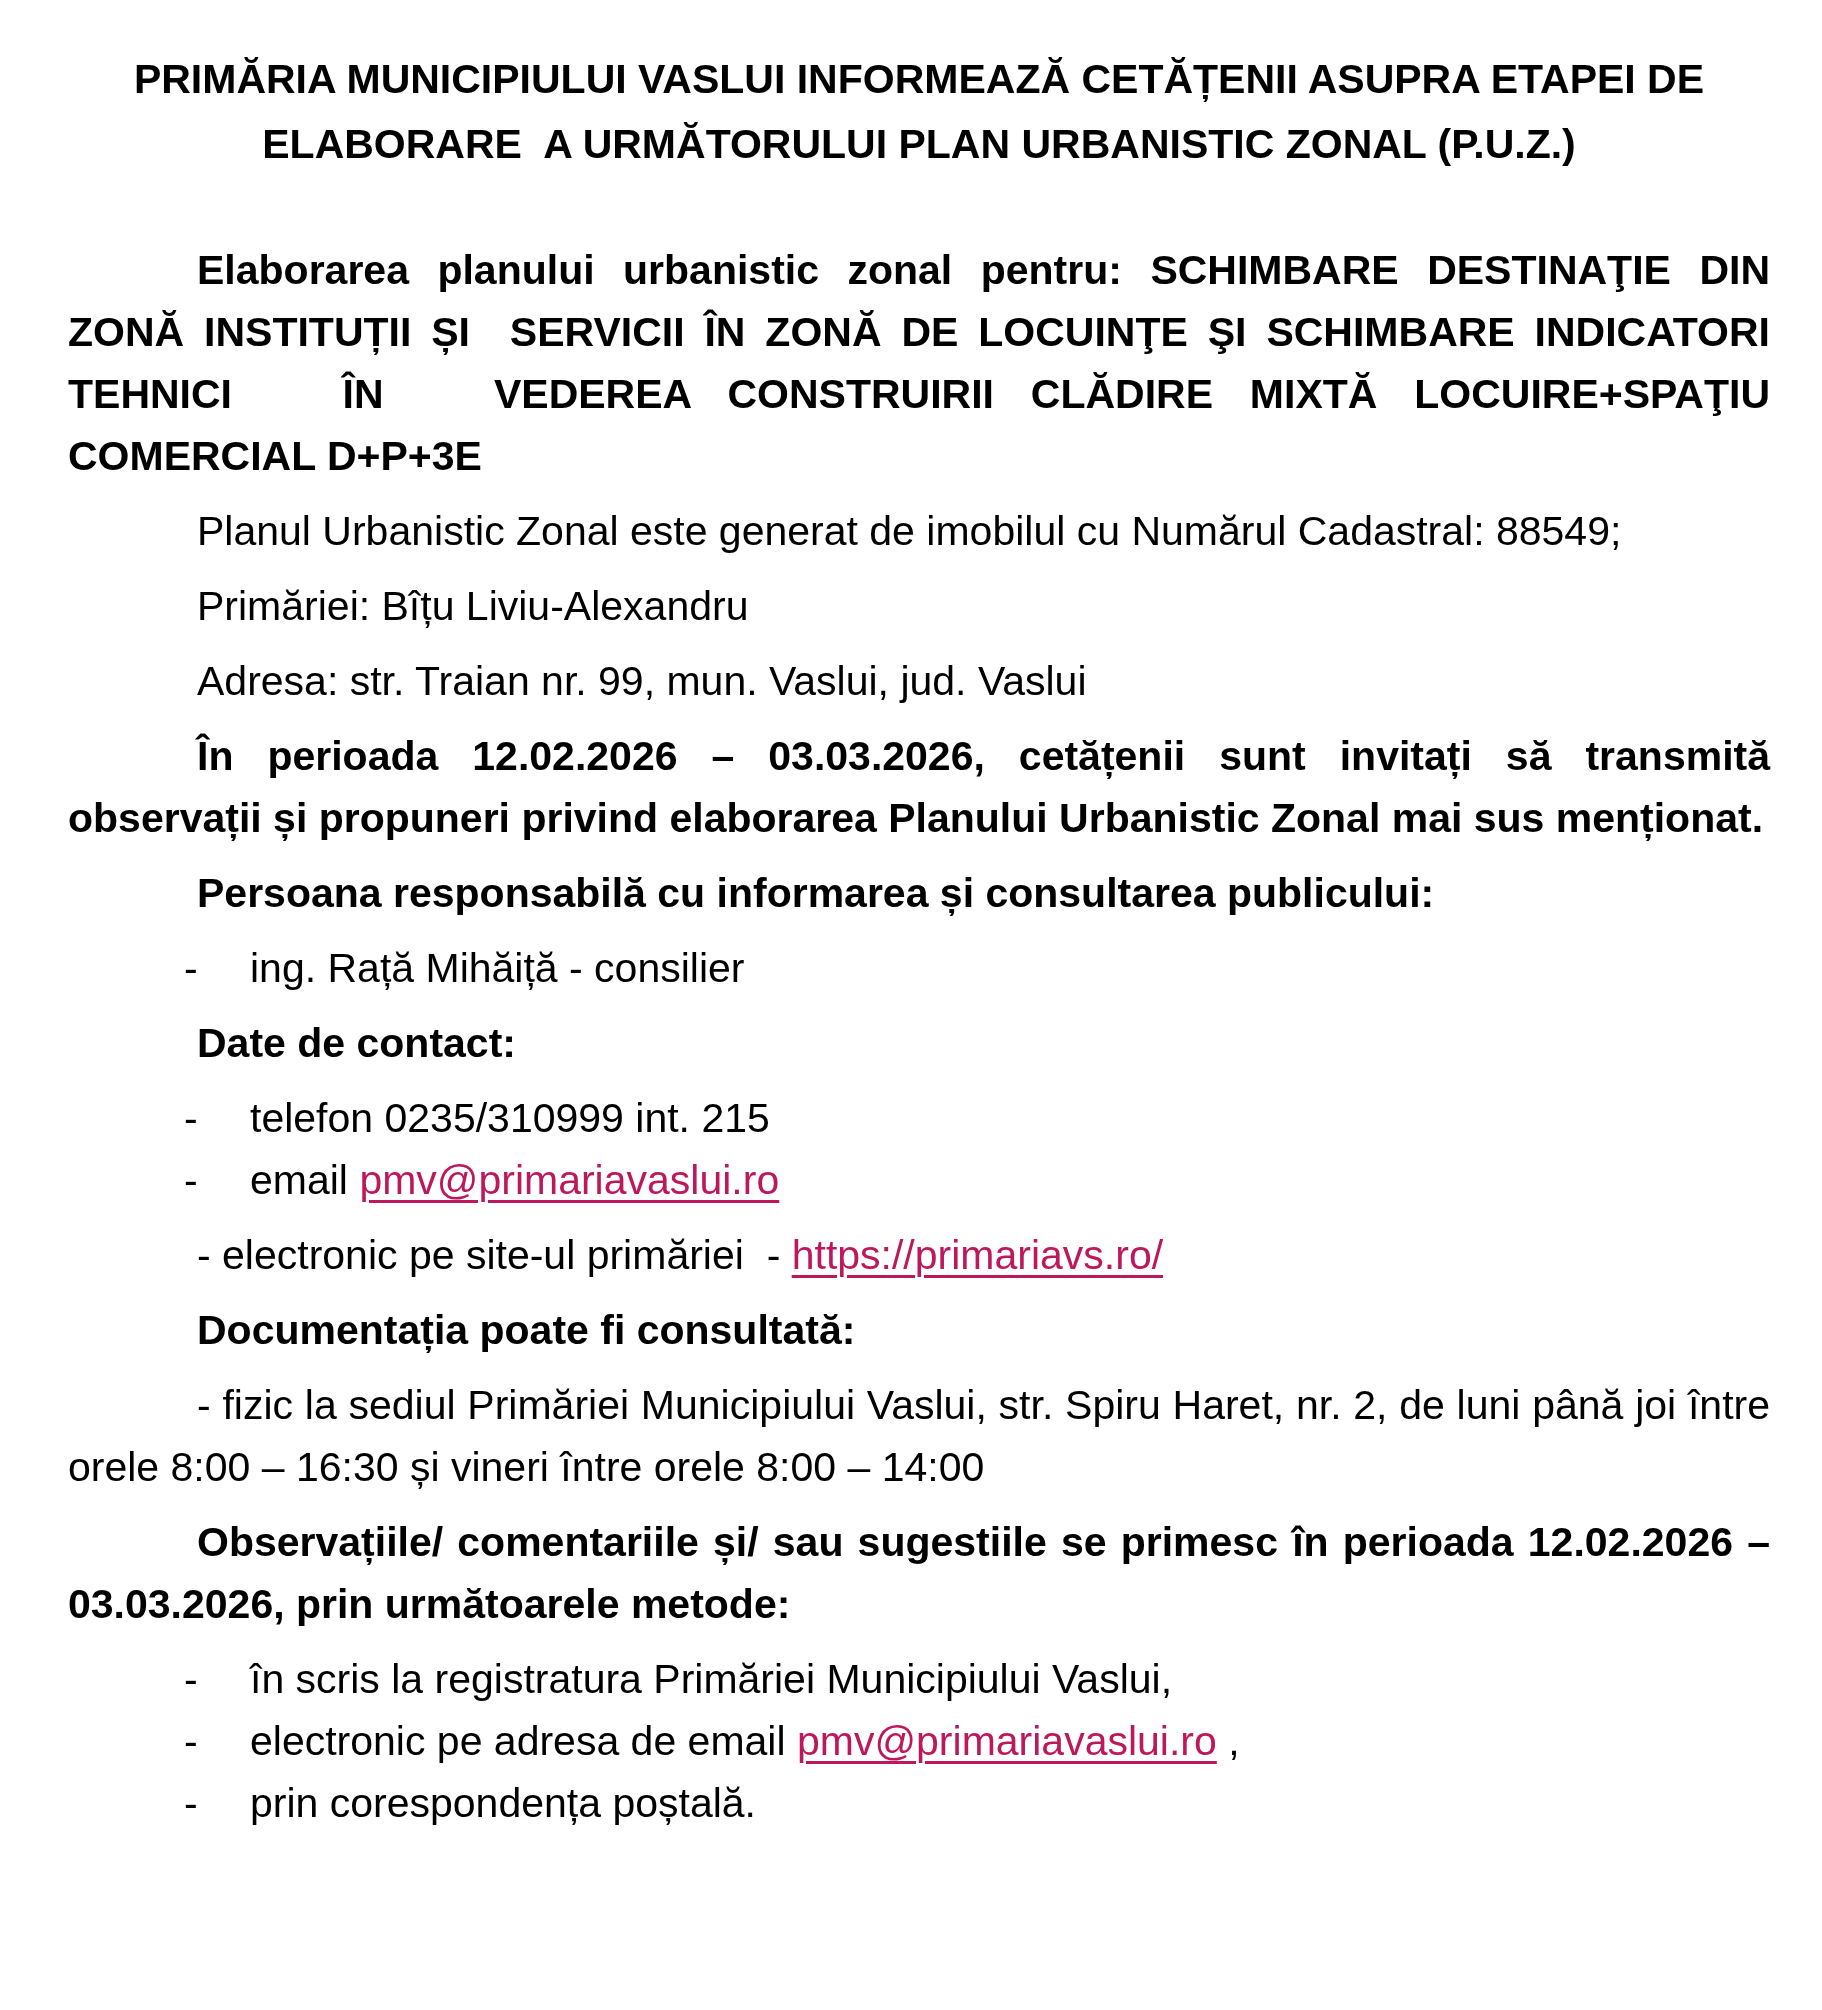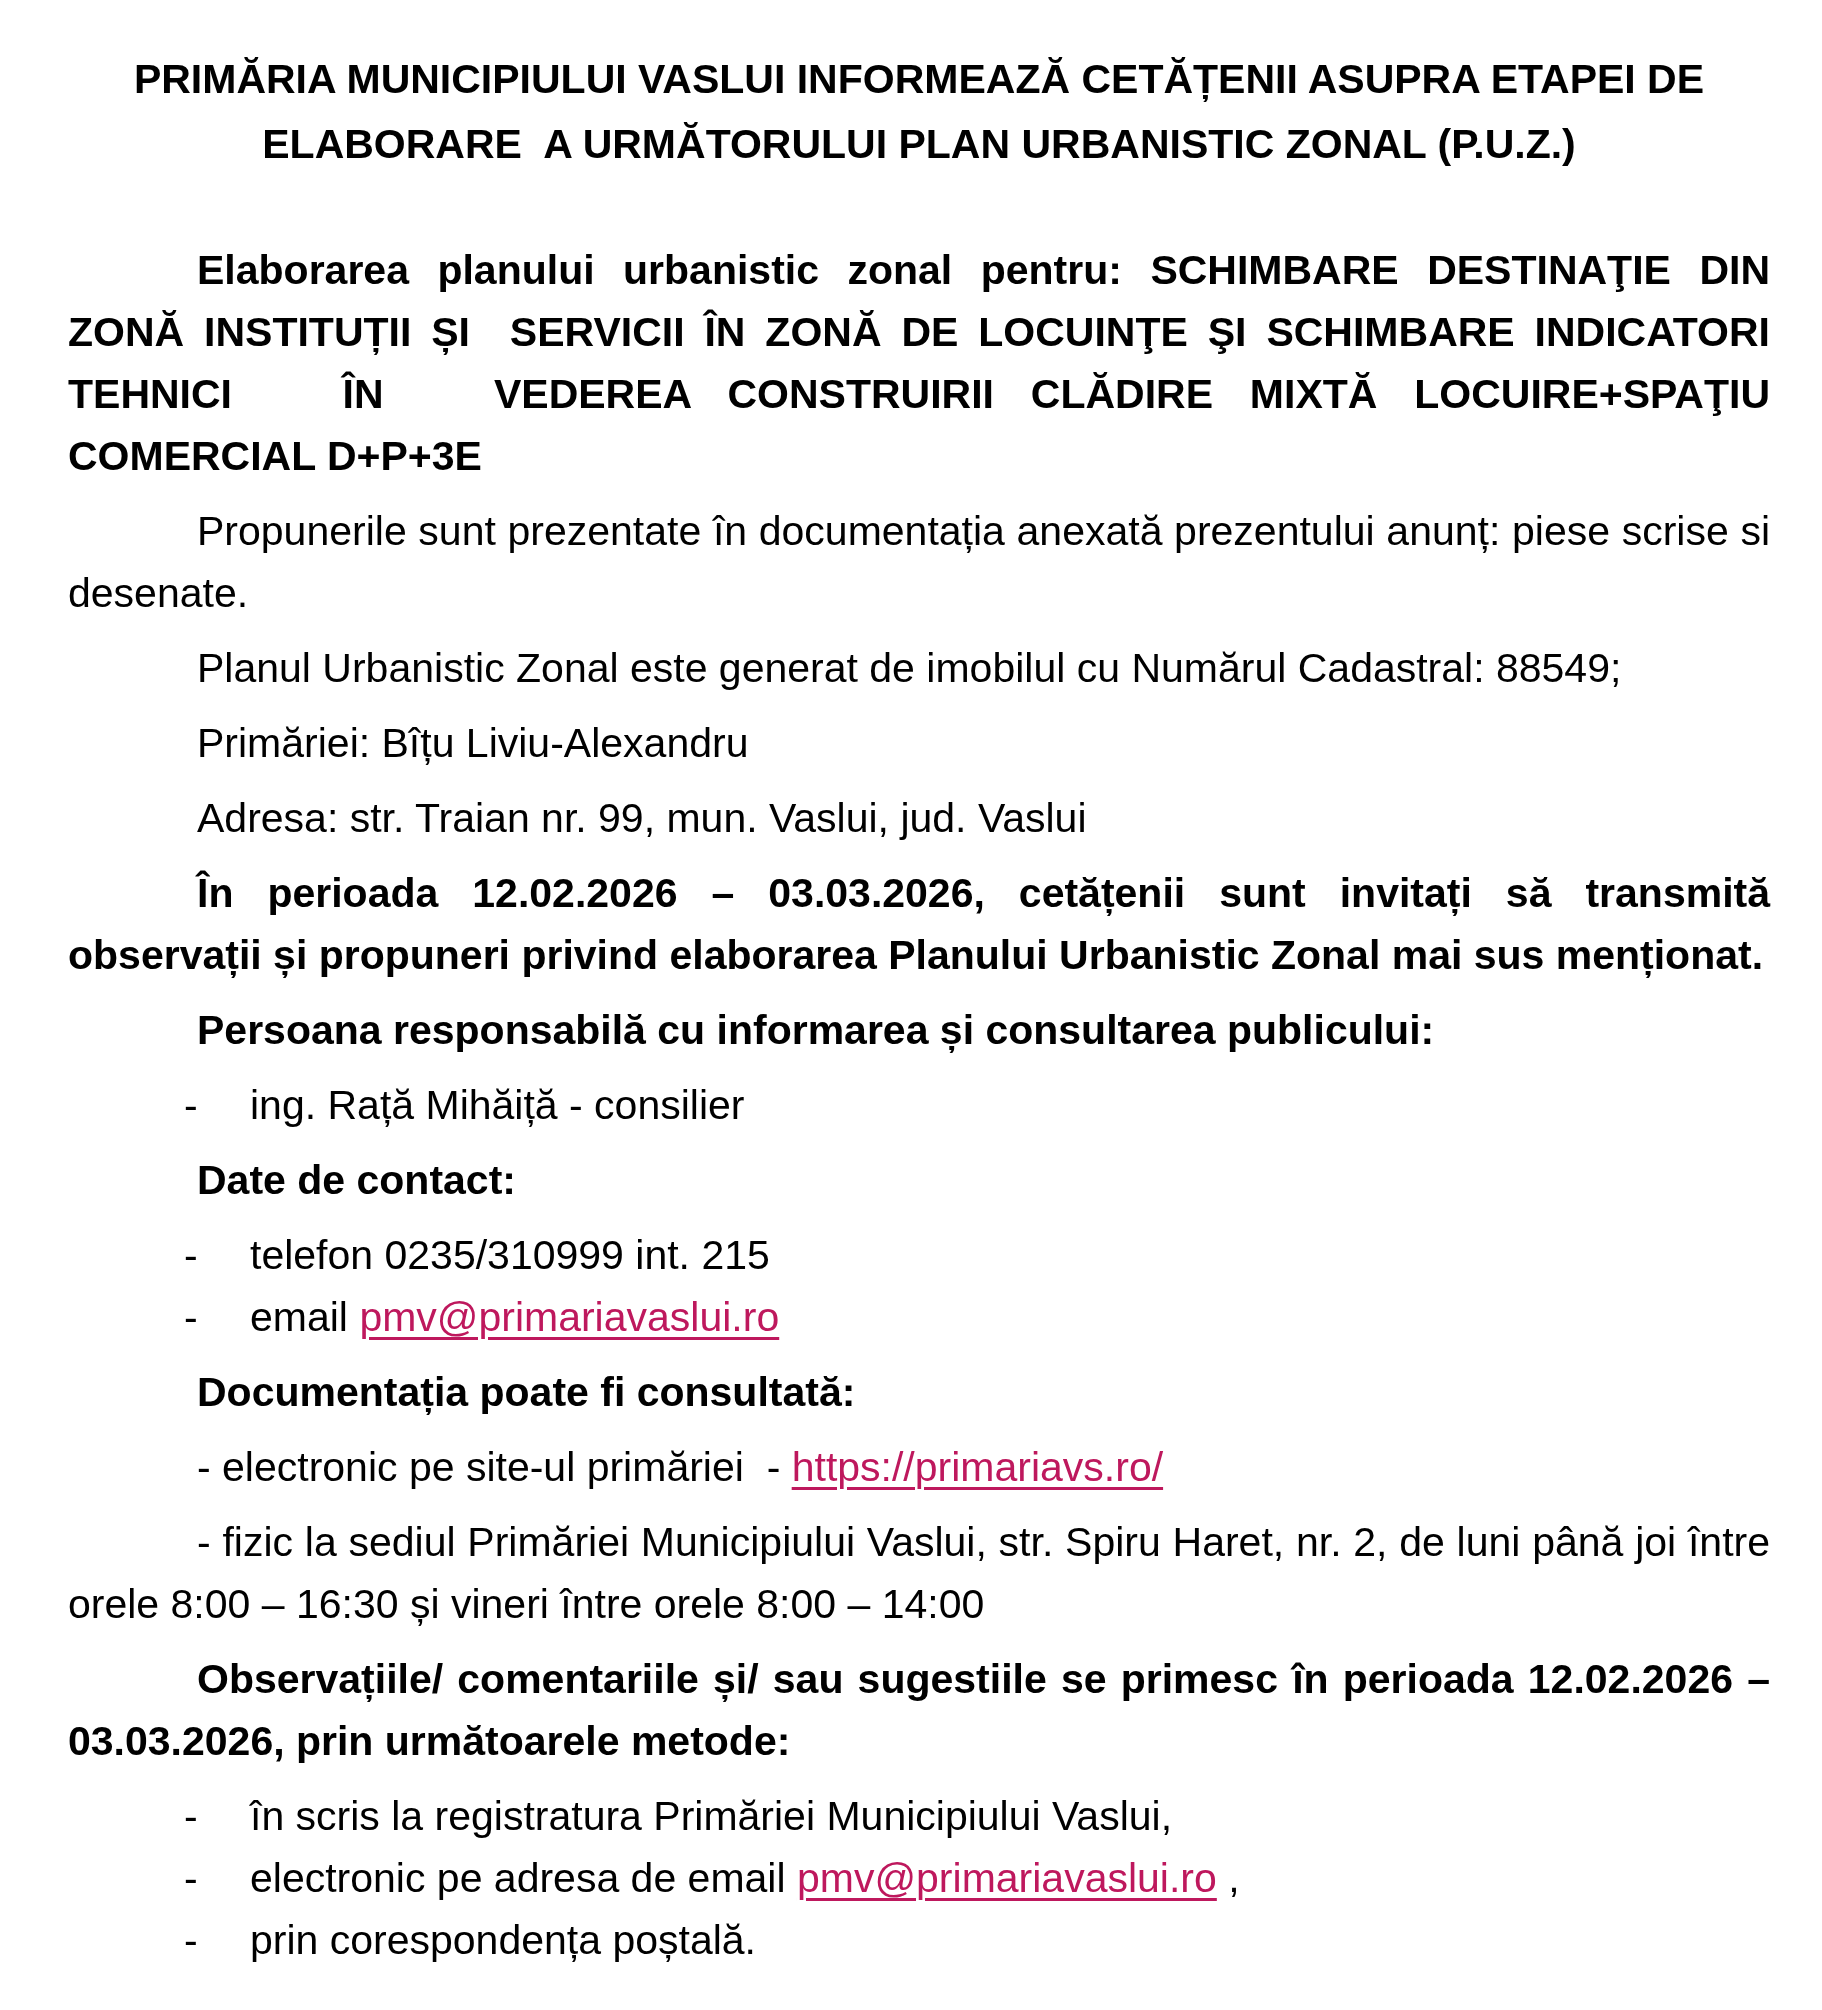--- a/index.html
+++ b/index.html
@@ -62,21 +62,20 @@
 </style>
 </head>
 <body>
 
 <div class="page">
 
   <h1 class="title">PRIMĂRIA MUNICIPIULUI VASLUI INFORMEAZĂ CETĂȚENII ASUPRA ETAPEI DE ELABORARE  A URMĂTORULUI PLAN URBANISTIC ZONAL (P.U.Z.)</h1>
 
   <p class="para bold">Elaborarea planului urbanistic zonal pentru: SCHIMBARE DESTINAŢIE DIN ZONĂ INSTITUȚII ȘI  SERVICII ÎN ZONĂ DE LOCUINŢE ŞI SCHIMBARE INDICATORI TEHNICI   ÎN   VEDEREA CONSTRUIRII CLĂDIRE MIXTĂ LOCUIRE+SPAŢIU COMERCIAL D+P+3E</p>
 
-  <p class="para">Propunerile sunt prezentate în documentația anexată prezentului anunț: piese scrise si desenate.</p>
 
   <p class="para">Planul Urbanistic Zonal este generat de imobilul cu Numărul Cadastral: 88549;</p>
 
   <p class="para">Primăriei: Bîțu Liviu-Alexandru</p>
 
   <p class="para">Adresa: str. Traian nr. 99, mun. Vaslui, jud. Vaslui</p>
 
   <p class="para bold">În perioada 12.02.2026 – 03.03.2026, cetățenii sunt invitați să transmită observații și propuneri privind elaborarea Planului Urbanistic Zonal mai sus menționat.</p>
 
   <p class="para bold">Persoana responsabilă cu informarea și consultarea publicului:</p>
@@ -88,23 +87,23 @@
   <p class="para bold">Date de contact:</p>
 
   <p class="bullet">
     <span class="dash">-</span><span class="btext">telefon 0235/310999 int. 215</span>
   </p>
 
   <p class="bullet">
     <span class="dash">-</span><span class="btext"><span>email </span><a class="lnk">pmv@primariavaslui.ro</a></span>
   </p>
 
+  <p class="para"><span>- electronic pe site-ul primăriei  - </span><a class="lnk">https://primariavs.ro/</a></p>
+
   <p class="para bold">Documentația poate fi consultată:</p>
-
-  <p class="para"><span>- electronic pe site-ul primăriei  - </span><a class="lnk">https://primariavs.ro/</a></p>
 
   <p class="para">- fizic la sediul Primăriei Municipiului Vaslui, str. Spiru Haret, nr. 2, de luni până joi între orele 8:00 – 16:30 și vineri între orele 8:00 – 14:00</p>
 
   <p class="para bold">Observațiile/ comentariile și/ sau sugestiile se primesc în perioada 12.02.2026 – 03.03.2026, prin următoarele metode:</p>
 
   <p class="bullet">
     <span class="dash">-</span><span class="btext">în scris la registratura Primăriei Municipiului Vaslui,</span>
   </p>
 
   <p class="bullet">

